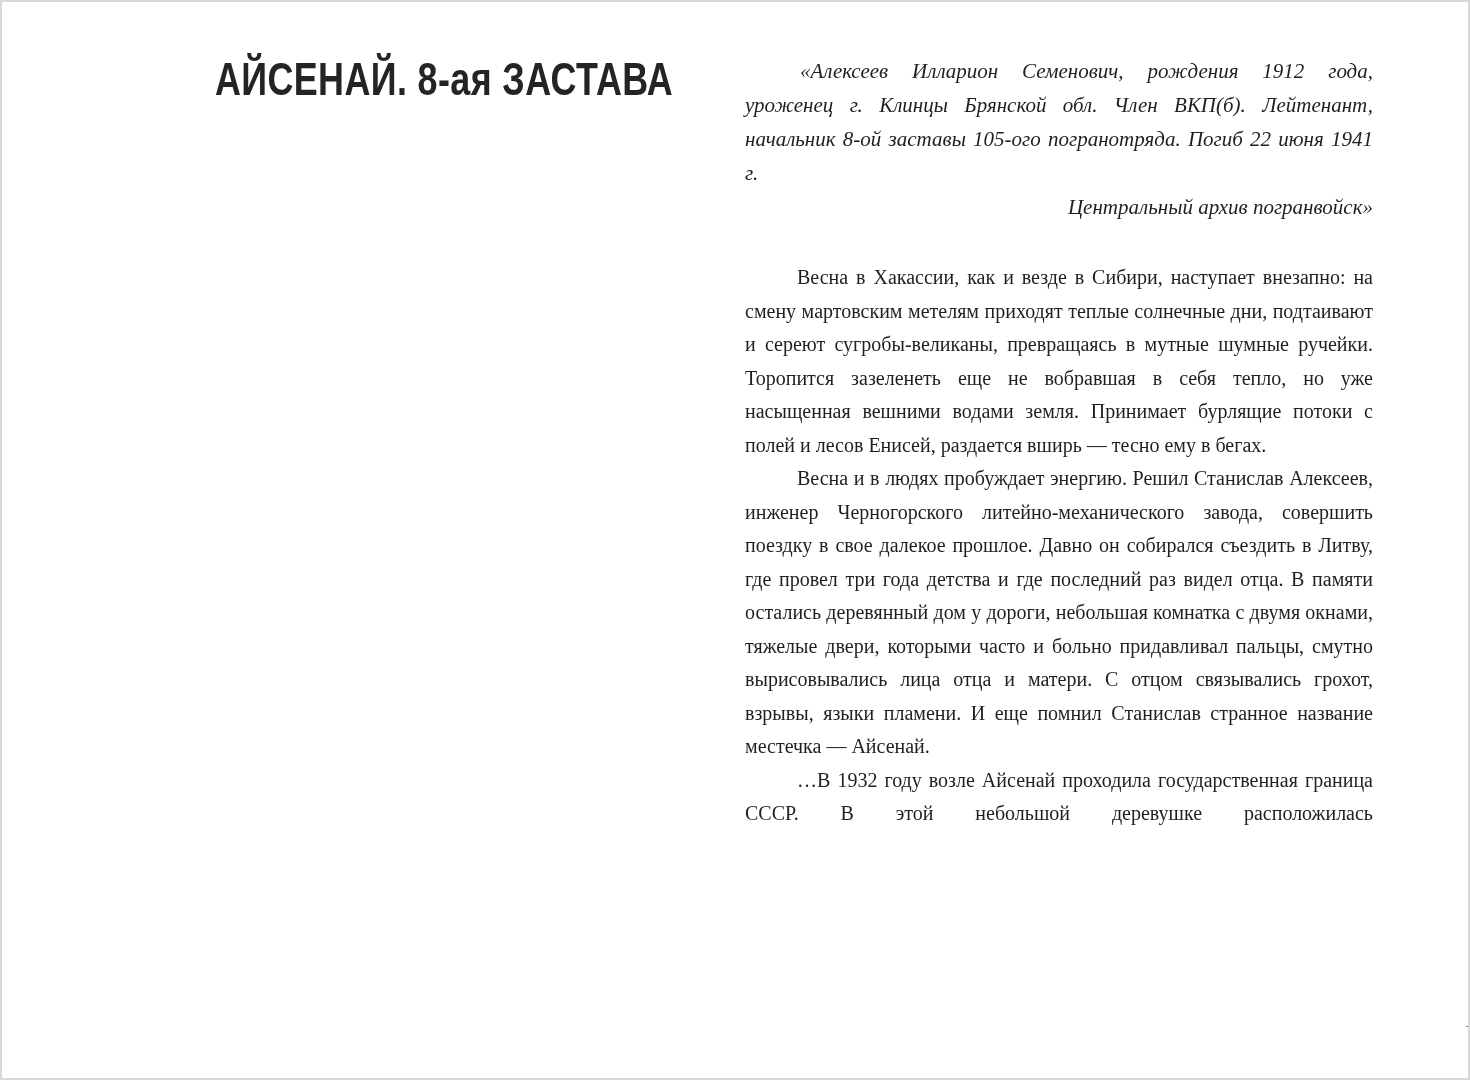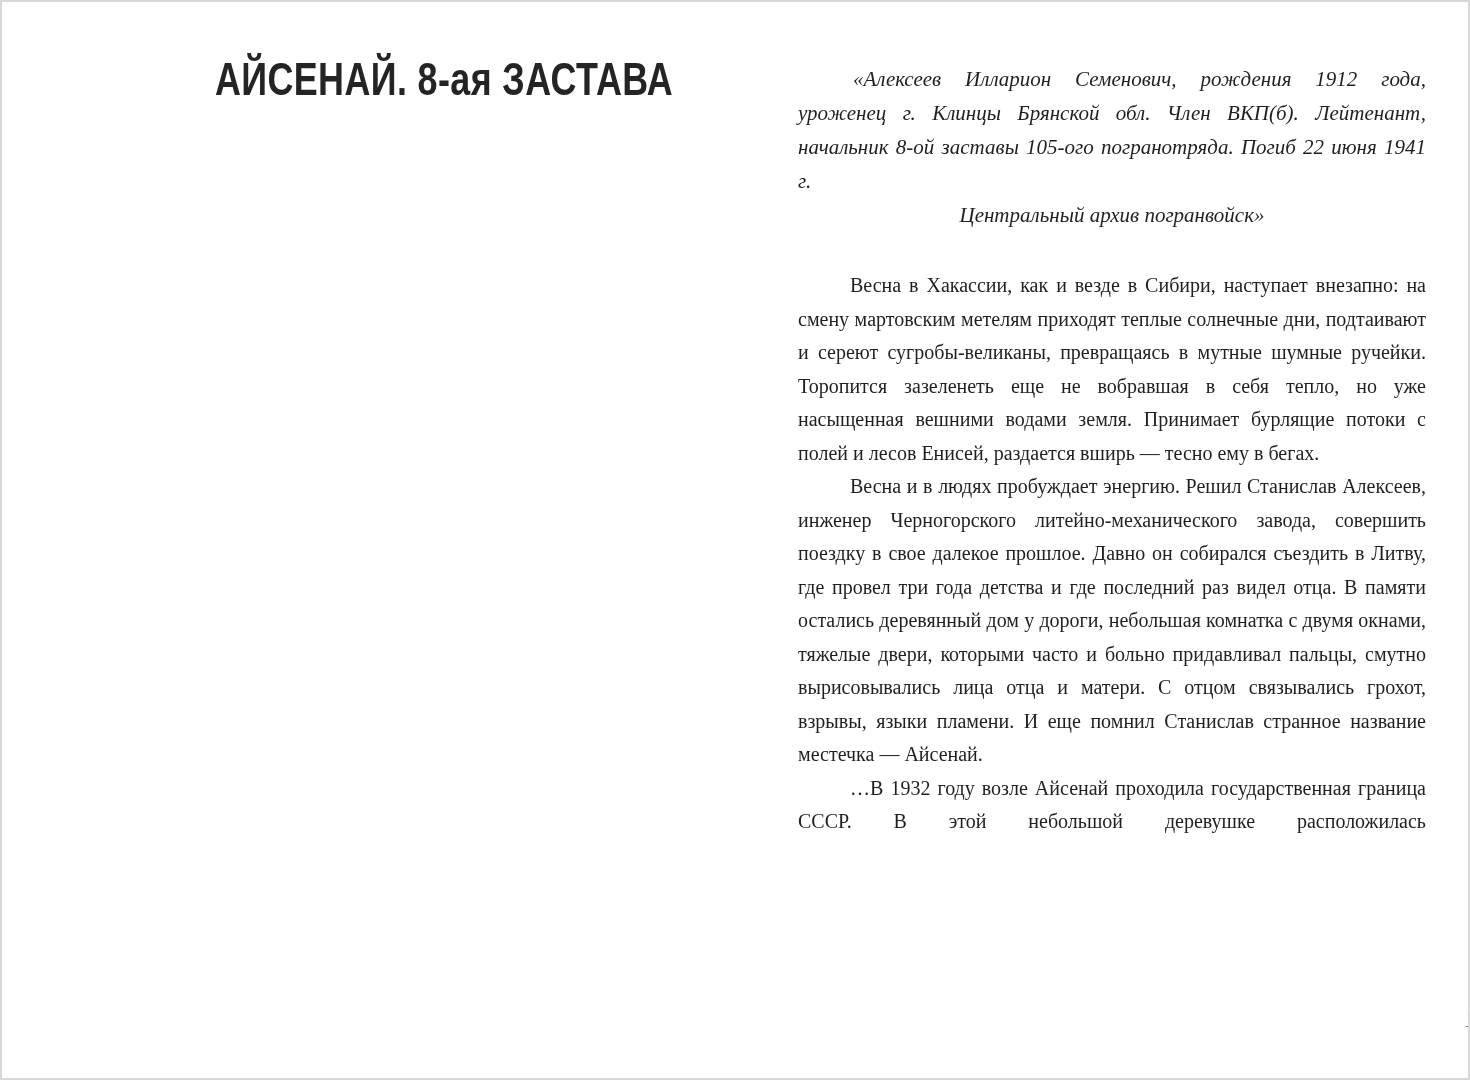--- a/index.html
+++ b/index.html
@@ -32,40 +32,39 @@
     font-size: 46px;
     line-height: 46px;
     letter-spacing: 0.5px;
     color: #242424;
     white-space: nowrap;
     transform: scaleX(0.78);
     transform-origin: left top;
   }
   .page-right {
     position: absolute;
-    left: 796px;
+    left: 743px;
     top: 52px;
     width: 628px;
-    margin-top: 8px;
   }
   .page-right p {
     margin: 0;
   }
   .epigraph {
     font-style: italic;
     font-size: 21px;
     line-height: 34px;
     text-align: justify;
   }
   .epigraph .ep {
     text-indent: 55px;
     hyphens: auto;
   }
   .epigraph .ep-attrib {
-    text-align: center;
+    text-align: right;
     text-indent: 0;
   }
   .body-text {
     margin-top: 37px;
     font-size: 20px;
     line-height: 33.5px;
     text-align: justify;
   }
   .body-text p {
     text-indent: 52px;

